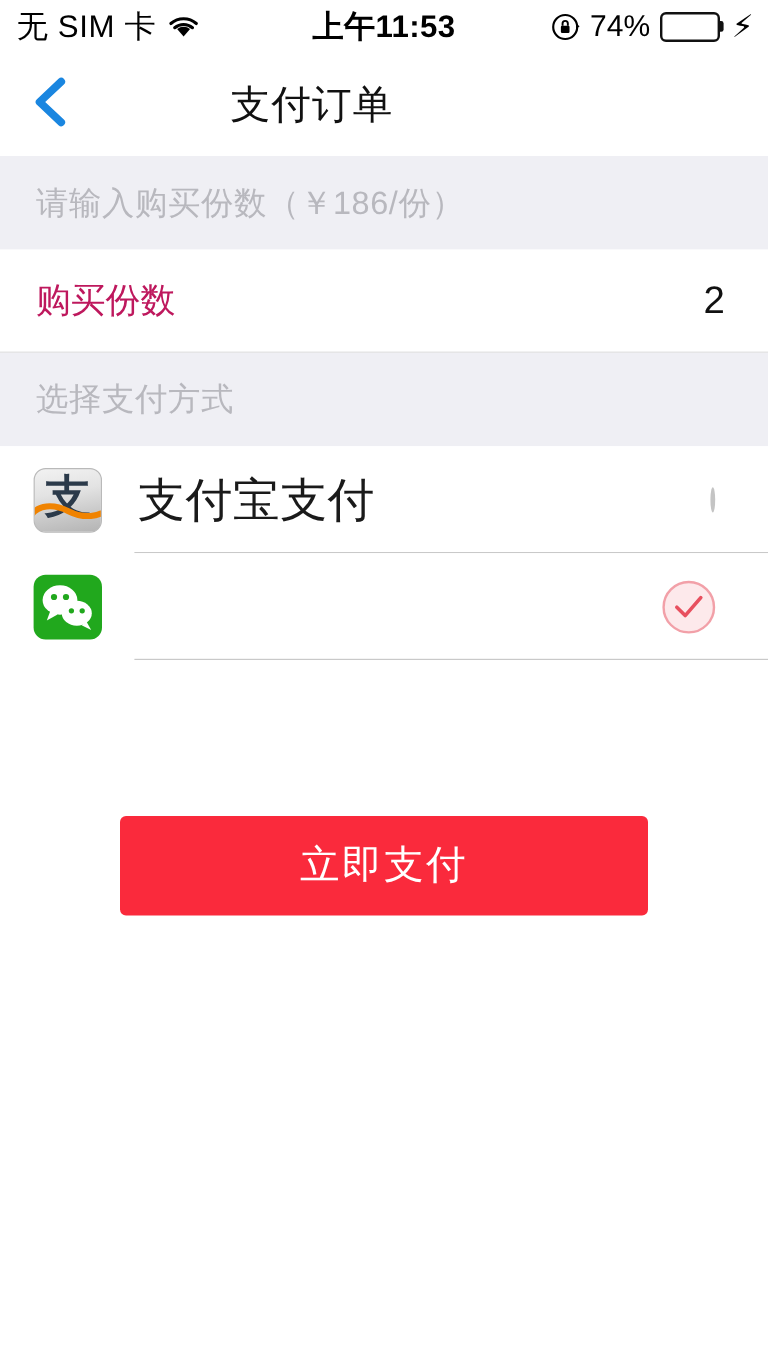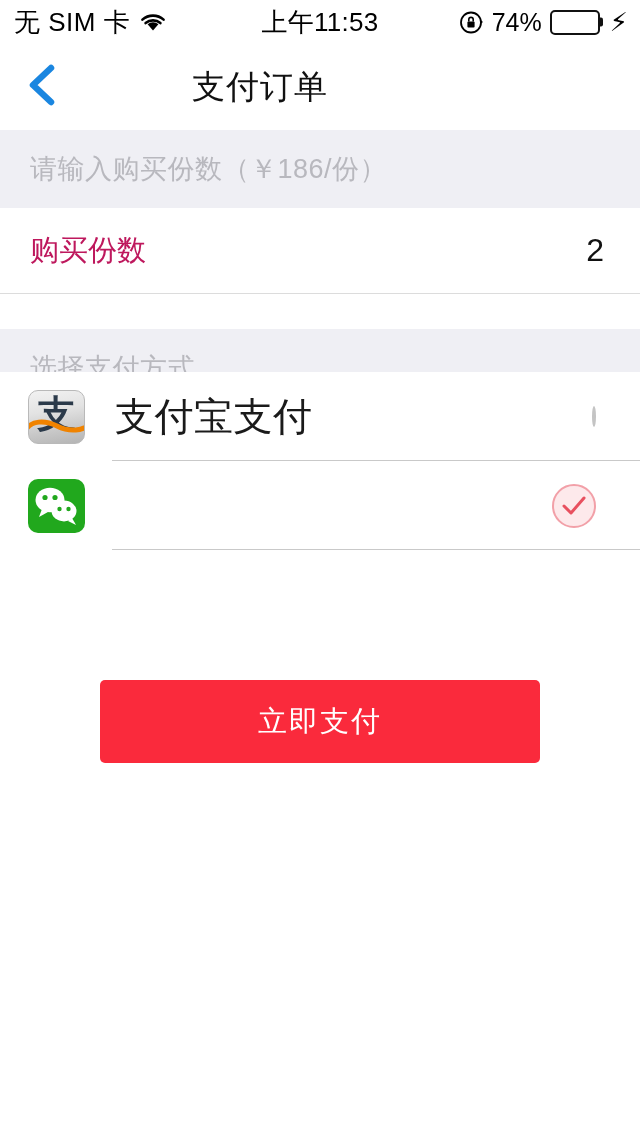--- a/index.html
+++ b/index.html
@@ -19,21 +19,21 @@
   }
   .sb-left{
     position:absolute; left:14px; top:0; height:44px;
     display:flex; align-items:center; gap:9px;
   }
   .sb-carrier{ font-size:26px; letter-spacing:0.5px; line-height:1; }
   .wifi{ width:28px; height:22px; position:relative; display:inline-block; }
   .sb-center{
     position:absolute; left:0; top:0; width:640px; height:44px;
     display:flex; align-items:center; justify-content:center;
-    font-size:26px; font-weight:normal; letter-spacing:0.3px;
+    font-size:26px; font-weight:bold; letter-spacing:0.3px;
   }
   .sb-right{
     position:absolute; right:12px; top:0; height:44px;
     display:flex; align-items:center; gap:8px;
   }
   .lockicon{ width:25px; height:25px; }
   .sb-batt-pct{ font-size:25px; line-height:1; }
   .batt{
     position:relative; width:50px; height:25px;
     border:2px solid #111; border-radius:5px; padding:2px;
@@ -61,21 +61,21 @@
   }
 
   
   .sec-header{
     width:640px; background:#EFEFF4;
     display:flex; align-items:center;
     padding-left:30px;
     font-size:27px; color:#B8B8BE; letter-spacing:0.5px;
   }
   #sec1{ position:absolute; left:0; top:130px; height:78px; }
-  #sec2{ position:absolute; left:0; top:294px; height:78px;margin-top:35px; }
+  #sec2{ position:absolute; left:0; top:294px; height:78px; }
 
   .qty-row{
     position:absolute; left:0; top:208px; width:640px; height:86px;
     background:#fff; display:flex; align-items:center;
     border-bottom:1px solid #DCDCDC;
   }
   .qty-label{ margin-left:30px; font-size:29px; color:#be185d; }
   .qty-value{
     margin-left:auto; margin-right:36px;
     font-size:32px; color:#111;
@@ -122,21 +122,21 @@
     width:44px; height:44px; border-radius:50%;
     border:2px solid #F2A0A8; background:#FDE9EB;
     display:flex; align-items:center; justify-content:center;
   }
 
   
   .pay-btn{
     position:absolute; left:100px; top:680px;
     width:440px; height:83px; border-radius:5px;
     background:#FA2A3C; border:none; cursor:pointer;
-    color:#fff; font-size:29px; letter-spacing:2px;
+    color:#fff; font-size:33px; letter-spacing:2px;
     font-family:"Liberation Sans","DejaVu Sans",sans-serif;
     display:flex; align-items:center; justify-content:center;
   }
 </style>
 </head>
 <body>
 
 <div id="screen">
 
   <div class="statusbar">

